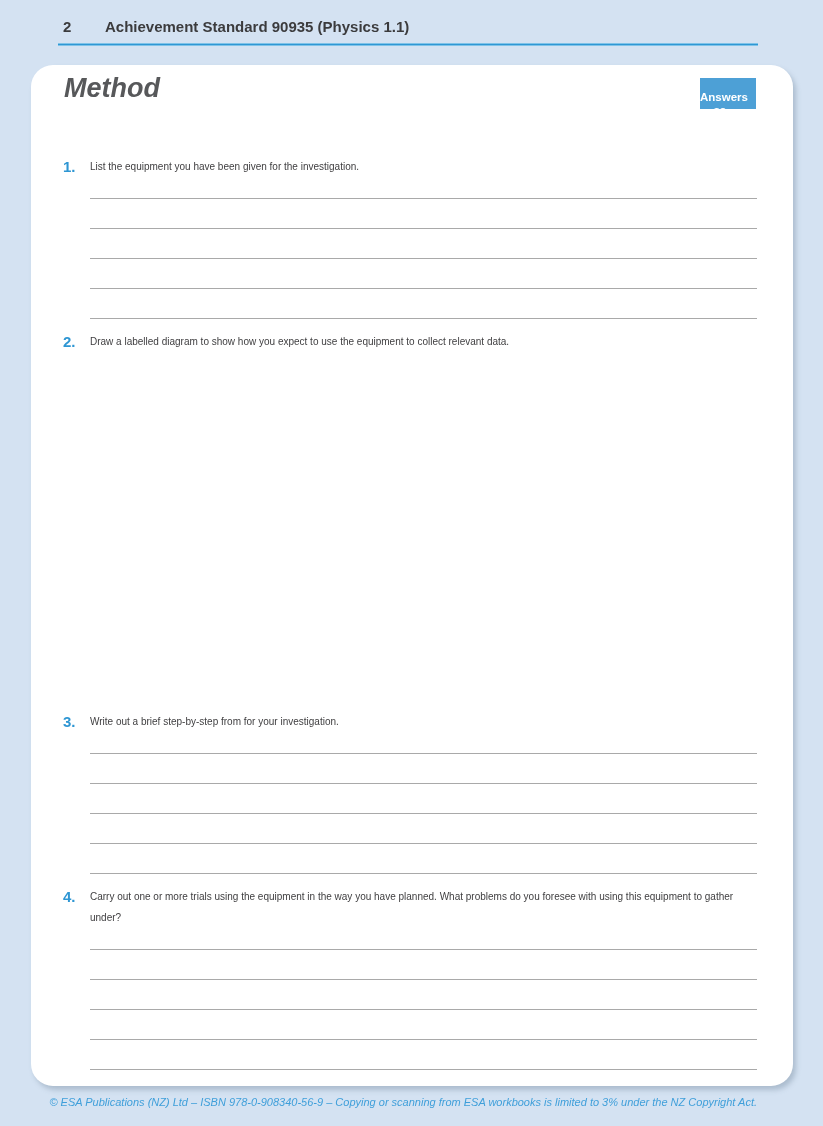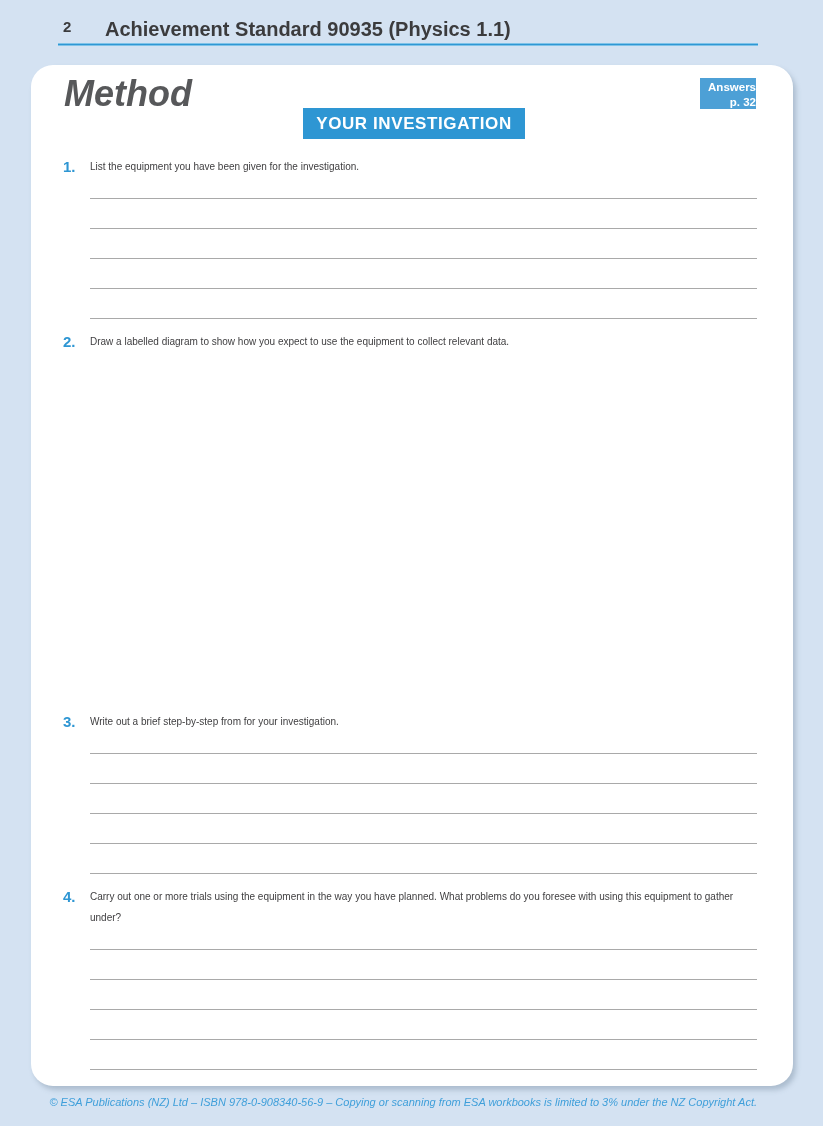--- a/index.html
+++ b/index.html
@@ -11,51 +11,51 @@
     overflow: hidden;
   }
   
   .page-header { position: absolute; top: 18px; left: 0; width: 100%; }
   .page-number {
     position: absolute; left: 63px; top: 0;
     font-size: 15px; font-weight: 700; color: #3b3b3d;
   }
   .page-title {
     position: absolute; left: 105px; top: 0;
-    font-size: 20px; font-weight: 700; color: #3b3b3d;
+    font-size: 15px; font-weight: 700; color: #3b3b3d;
   }
   .header-rule {
     position: absolute; left: 58px; top: 43px;
     width: 700px; height: 3px;
     background: #2f97d4;
     border-top: 1px solid #7fc3e8;
     border-bottom: 1px solid #7fc3e8;
   }
   
   .card {
     position: absolute; left: 31px; top: 65px;
     width: 762px; height: 1021px;
     background: #ffffff;
     border-radius: 22px;
     box-shadow: 3px 4px 5px rgba(125,145,165,0.45);
   }
   .section-title {
     position: absolute; left: 33px; top: 8px;
-    font-size: 36px; font-weight: 700; font-style: italic;
+    font-size: 27px; font-weight: 700; font-style: italic;
     color: #57585a;
   }
   .answers-badge {
     position: absolute; left: 669px; top: 13px;
     width: 56px; height: 31px;
     background: #4da0d6;
     color: #ffffff;
     font-size: 11.5px; font-weight: 700;
-    text-align: right;
+    text-align: left;
     line-height: 1.3;
-    padding-top: 2px;
+    padding-top: 12px;
   }
   .banner {
     position: absolute; left: 272px; top: 43px;
     width: 222px; height: 31px;
     background: #2e96d3;
     color: #ffffff;
     font-size: 17px; font-weight: 700;
     letter-spacing: 0.6px;
     display: flex; align-items: center; justify-content: center;
   }
@@ -103,23 +103,20 @@
 
 <div class="card">
 
   <div class="section-title">Method</div>
 
   <div class="answers-badge">
     <span>Answers</span><br>
     <span>p. 32</span>
   </div>
 
-  <div class="banner">
-    <span>YOUR INVESTIGATION</span>
-  </div>
 
   <div class="question q1">
     <div class="q-row">
       <div class="q-number">1.</div>
       <div class="q-text">List the equipment you have been given for the investigation.</div>
     </div>
     <div class="q-lines">
       <div class="answer-line first"></div>
       <div class="answer-line"></div>
       <div class="answer-line"></div>

